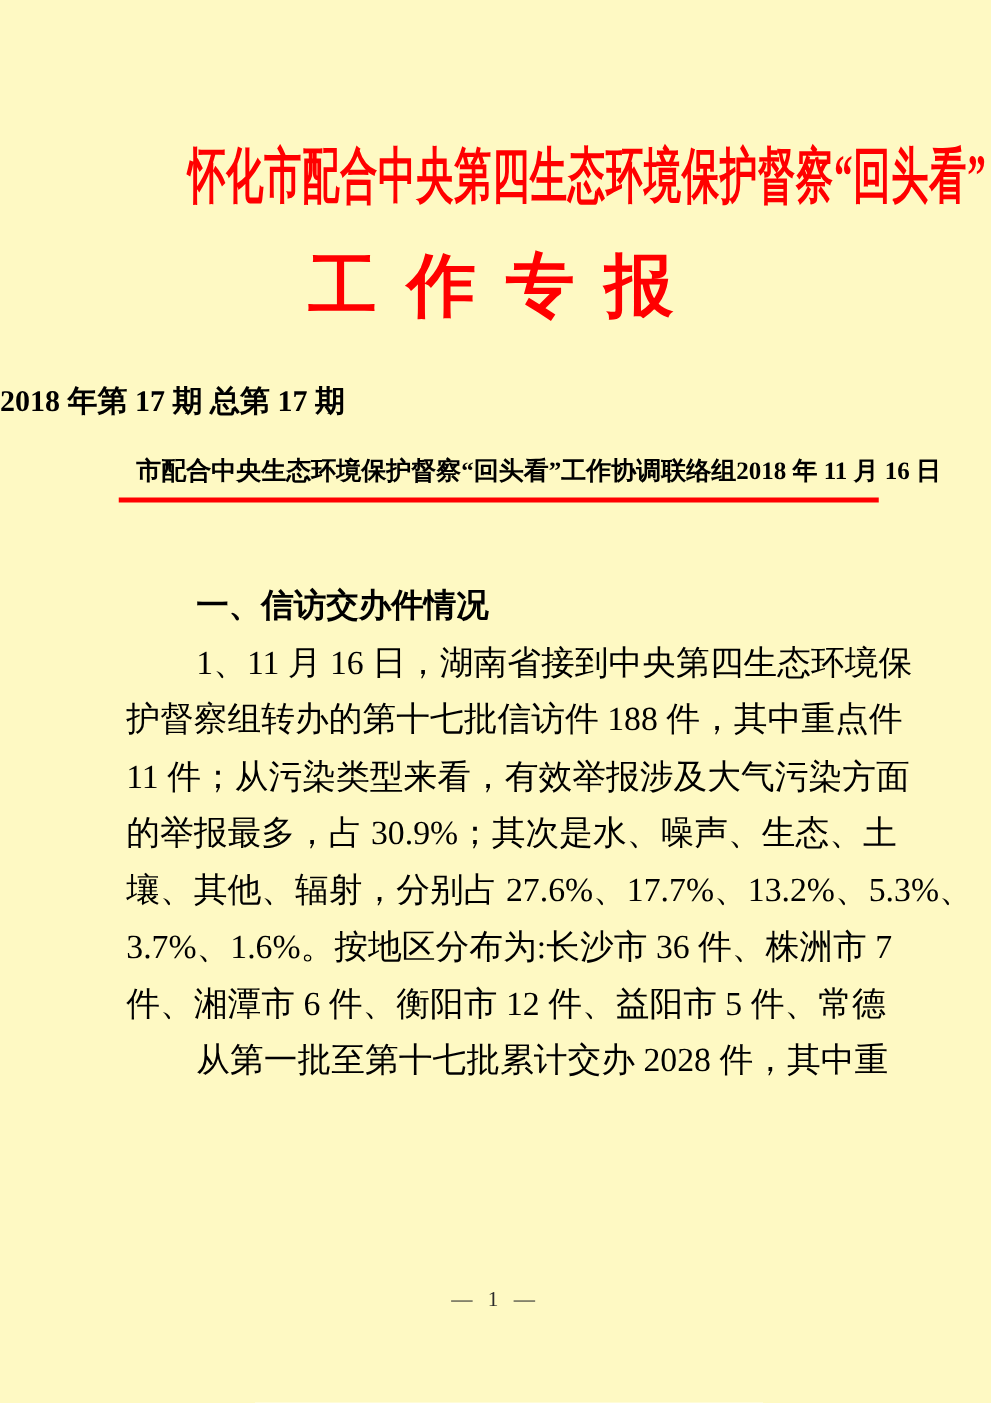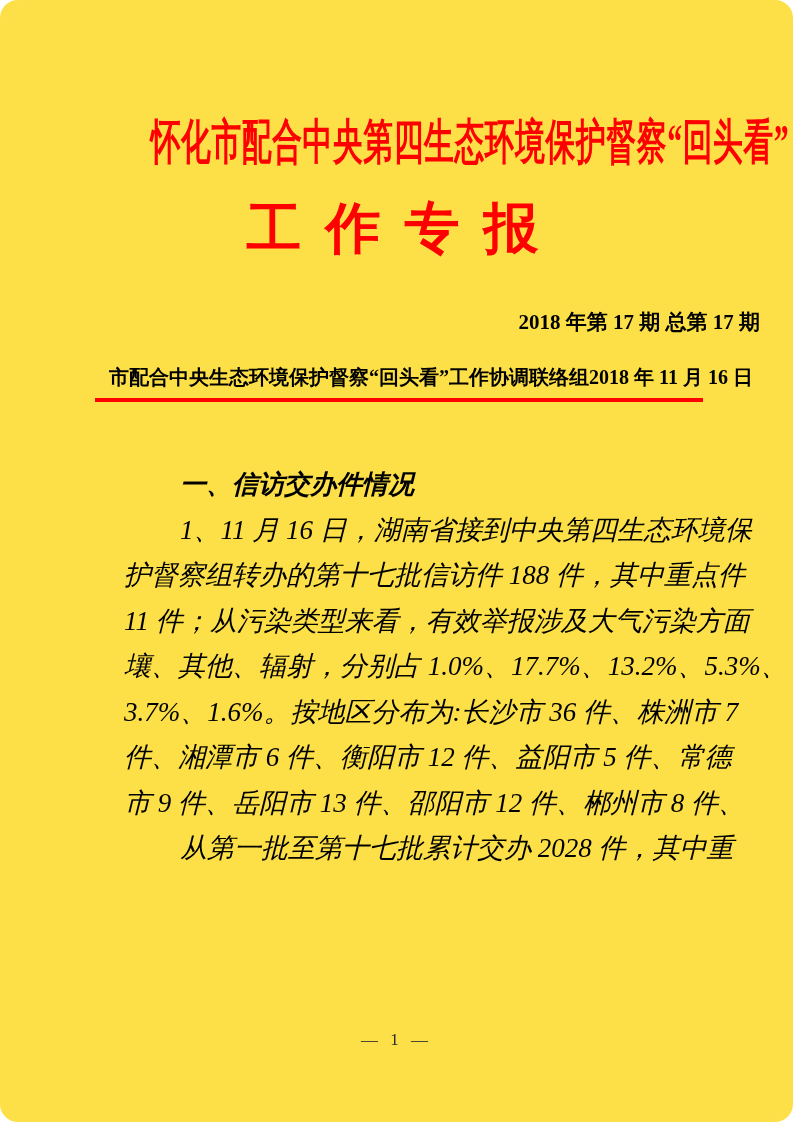--- a/index.html
+++ b/index.html
@@ -6,22 +6,21 @@
   body {
     width: 793px; height: 1122px;
     background: #ffffff;
     position: relative;
     overflow: hidden;
     font-family: "Liberation Serif", "DejaVu Serif", serif;
     color: #000;
   }
   .page {
     position: absolute; inset: 0;
-    background: #fde047;
-    border-radius: 18px;
+    background: #fef9c3;
   }
   
   .title-line1 {
     position: absolute; top: 110px; left: 0; width: 793px;
     text-align: center;
     color: #ff0000;
     font-weight: bold;
     font-size: 48px;
     line-height: 64px;
     white-space: nowrap;
@@ -36,46 +35,45 @@
     font-weight: bold;
     font-size: 55px;
     line-height: 70px;
     letter-spacing: 24px;
     padding-left: 16px;
     box-sizing: border-box;
     white-space: nowrap;
   }
   .issue-line {
     position: absolute; top: 306px; left: 0; width: 760px;
-    text-align: right;
+    text-align: left;
     font-weight: bold;
-    font-size: 21px;
+    font-size: 24px;
     line-height: 32px;
   }
   .byline {
     position: absolute; top: 362px; left: 109px; width: 608px;
     display: flex;
     justify-content: space-between;
     align-items: baseline;
     font-weight: bold;
     font-size: 20px;
     line-height: 30px;
     white-space: nowrap;
   }
   .red-rule {
     position: absolute; top: 398px; left: 95px; width: 608px;
     height: 4px;
     background: #ff0000;
   }
   
   .body-block {
-    position: absolute; top: 462px; left: 124px; width: 578px;
+    position: absolute; top: 462px; left: 101px; width: 578px;
     font-size: 27px;
     line-height: 45.5px;
-    font-style: italic;
   }
   .section-heading {
     font-weight: bold;
     font-family: "Liberation Sans", "DejaVu Sans", sans-serif;
     font-size: 26px;
   }
   .body-line {
     text-align: justify;
     text-align-last: justify;
     white-space: nowrap;
@@ -110,22 +108,22 @@
     <span>2018 年 11 月 16 日</span>
   </div>
 
   <div class="red-rule"></div>
 
   <div class="body-block">
     <div class="body-line no-stretch indent section-heading">一、信访交办件情况</div>
     <div class="body-line indent">1、11 月 16 日，湖南省接到中央第四生态环境保</div>
     <div class="body-line">护督察组转办的第十七批信访件 188 件，其中重点件</div>
     <div class="body-line">11 件；从污染类型来看，有效举报涉及大气污染方面</div>
-    <div class="body-line">壤、其他、辐射，分别占 1.0%、17.7%、13.2%、5.3%、</div>
+    <div class="body-line">的举报最多，占 30.9%；其次是水、噪声、生态、土</div>
+    <div class="body-line">壤、其他、辐射，分别占 27.6%、17.7%、13.2%、5.3%、</div>
     <div class="body-line">3.7%、1.6%。按地区分布为:长沙市 36 件、株洲市 7</div>
     <div class="body-line">件、湘潭市 6 件、衡阳市 12 件、益阳市 5 件、常德</div>
-    <div class="body-line">市 9 件、岳阳市 13 件、邵阳市 12 件、郴州市 8 件、</div>
     <div class="body-line indent">从第一批至第十七批累计交办 2028 件，其中重</div>
   </div>
 
   <div class="footer">— 1 —</div>
 
 </div>
 
 </body></html>

